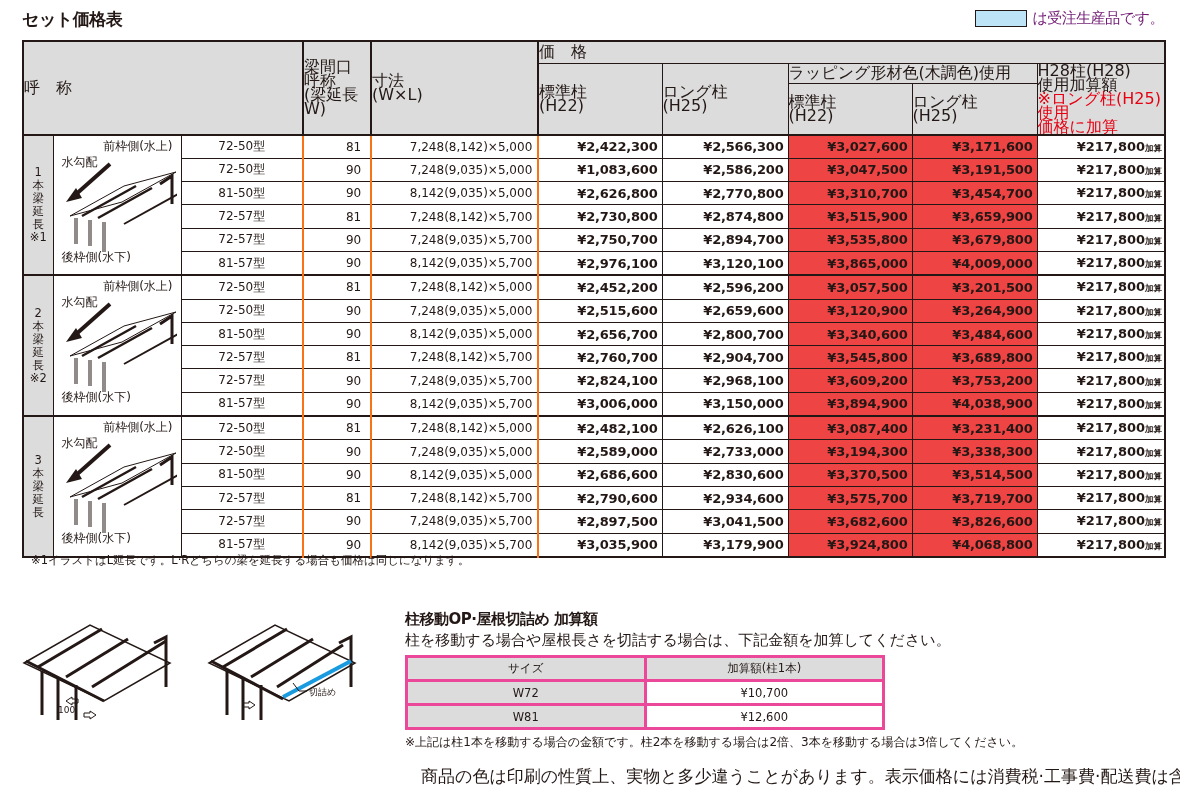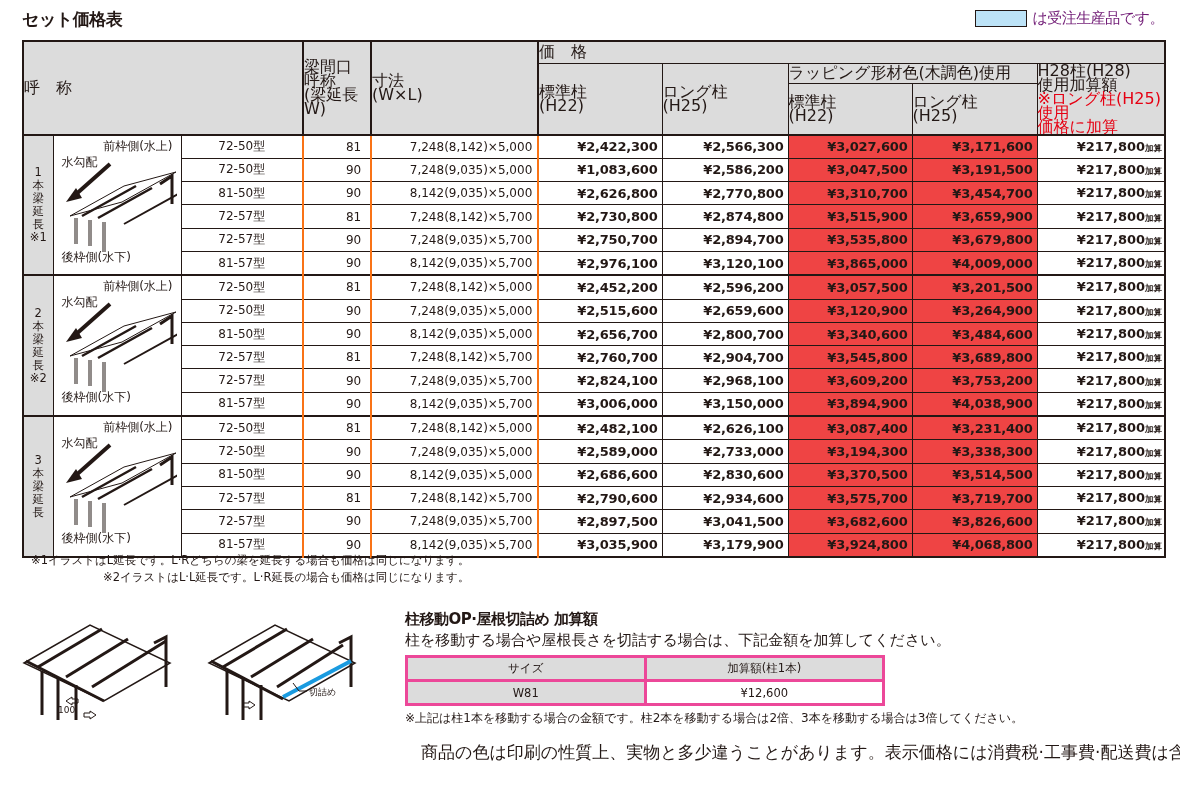--- a/index.html
+++ b/index.html
@@ -363,21 +363,20 @@
         <td class="price">¥3,179,900</td>
         <td class="price wrap">¥3,924,800</td>
         <td class="price wrap">¥4,068,800</td>
         <td class="h28"><span>¥217,800</span><span class="kasan">加算</span></td>
       </tr>
     </tbody>
 </table>
 
 <div class="notes">
   <div><span class="mk">※1</span><span>イラストはL延長です。L·Rどちらの梁を延長する場合も価格は同じになります。</span></div>
-  <div><span class="mk">※2</span><span>イラストはL·L延長です。L·R延長の場合も価格は同じになります。</span></div>
 </div>
 
 <div class="diagram">
   <svg width="345" height="115" viewBox="0 0 345 115">
     <g stroke="#231815" fill="none">
       <path d="M6 58 L72 20 L152 58 L86 96 Z" fill="#fff" stroke-width="1.5"></path>
       <path d="M20 62 L84 24" stroke-width="3"></path>
       <path d="M48 72 L110 34" stroke-width="3"></path>
       <path d="M74 82 L148 36" stroke-width="3"></path>
       <path d="M136 38 L148 32 L148 82" stroke-width="3"></path>
@@ -406,20 +405,24 @@
 <div class="op">
   <div class="h">柱移動OP·屋根切詰め 加算額</div>
   <div class="sub">柱を移動する場合や屋根長さを切詰する場合は、下記金額を加算してください。</div>
   <table class="op-tbl">
     <tbody>
         <tr>
       <td class="g">サイズ</td>
       <td class="g">加算額(柱1本)</td>
     </tr>
     <tr>
+      <td class="g">W72</td>
+      <td class="w">¥10,700</td>
+    </tr>
+    <tr>
       <td class="g">W81</td>
       <td class="w">¥12,600</td>
     </tr>
   </tbody>
     </table>
   <div class="foot">※上記は柱1本を移動する場合の金額です。柱2本を移動する場合は2倍、3本を移動する場合は3倍してください。</div>
   <div class="foot2">商品の色は印刷の性質上、実物と多少違うことがあります。表示価格には消費税·工事費·配送費は含まれていません。</div>
 </div>
 
 </body></html>

